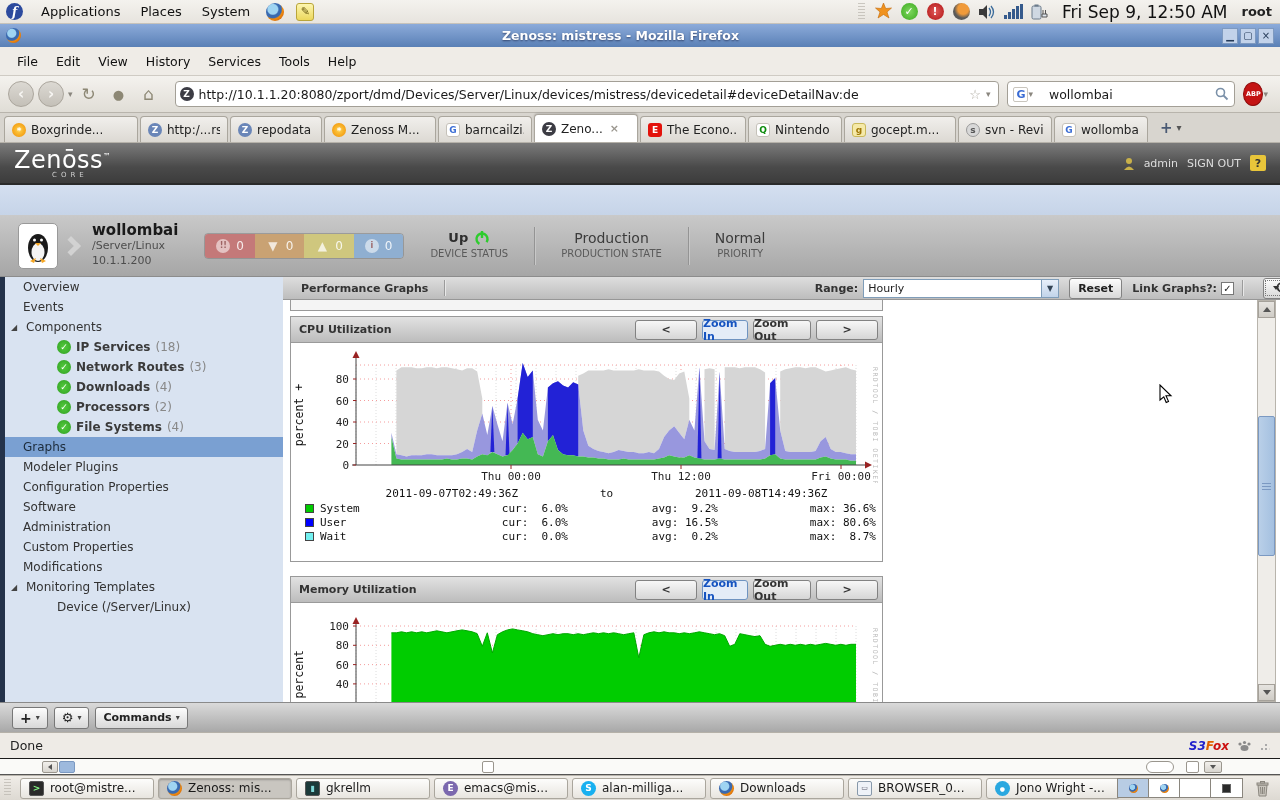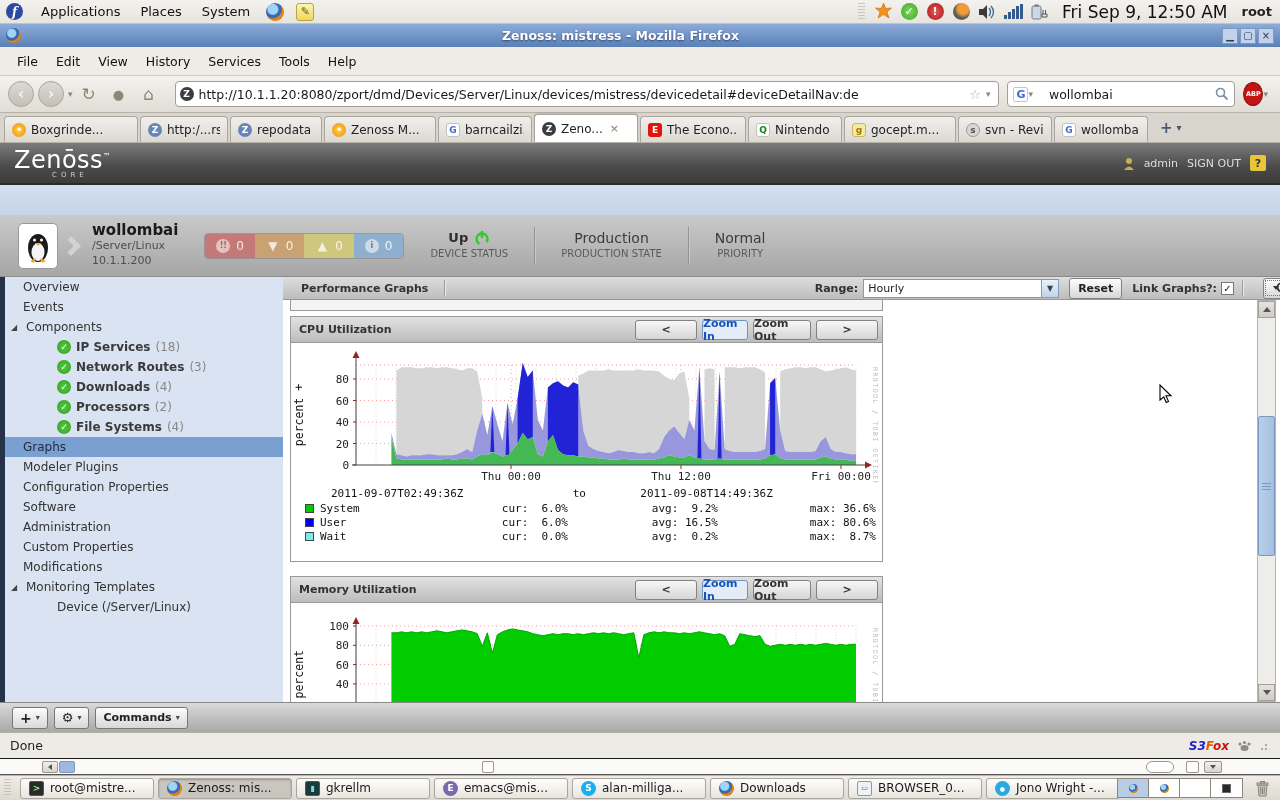--- a/index.html
+++ b/index.html
@@ -106,21 +106,21 @@
 #panels{position:absolute;left:283px;top:23px;width:974px;height:402px;background:#fff;overflow:hidden}
 #top-sliver{position:absolute;left:7px;top:0;width:593px;height:11px;background:#f4f4f4;border:1px solid #999;border-top:none}
 .gpanel{position:absolute;left:7px;width:593px;height:246px;border:1px solid #999;background:#fff}
 .ghead{height:26px;background:linear-gradient(#e2e2e2,#bcbcbc);border-bottom:1px solid #9a9a9a;display:flex;align-items:center;padding:0 4px 0 8px}
 .gtitle{font-size:11px;font-weight:bold;color:#333;flex:1}
 .gbtn{height:20px;background:linear-gradient(#f7f7f7,#d6d6d6);border:1px solid #828282;border-radius:3px;font-size:11px;font-weight:bold;color:#333;display:flex;align-items:center;justify-content:center;margin-left:5px}
 .gbtn.w1{width:62px}.gbtn.w2{width:46px}.gbtn.w3{width:58px}
 .gbtn.activeb{background:#e4ecf7;border-color:#6f93c0;color:#1553c0}
 .legend{font:11px "DejaVu Sans Mono",monospace;color:#111}
 .ldates{display:flex;padding-left:40px;height:15px;align-items:center}
-.ldates span{text-align:left}
+.ldates span{text-align:center}
 .ld1{width:250px}.ld2{width:70px}.ld3{width:250px}
 .lrow{display:flex;align-items:center;height:14px;padding-left:14px}
 .lsw{width:9px;height:9px;border:1px solid #444;margin-right:6px;flex:none}
 .lname{width:128px}.lcur{width:120px;text-align:right;white-space:pre}.lavg{width:150px;text-align:right;white-space:pre}.lmax{width:158px;text-align:right;white-space:pre}
 
 #vscroll{position:absolute;left:1257px;top:300px;width:19px;height:402px;background:#efede9;border:1px solid #b8b4ac;z-index:15}
 .sbtn{position:absolute;left:0;width:17px;height:17px;background:linear-gradient(#e6e4e0,#cfccc6);border:1px solid #a5a19a;display:flex;align-items:center;justify-content:center}
 .tri-up{width:0;height:0;border-left:4px solid transparent;border-right:4px solid transparent;border-bottom:5px solid #555}
 .tri-down{width:0;height:0;border-left:4px solid transparent;border-right:4px solid transparent;border-top:5px solid #555}
 #sthumb{position:absolute;left:0;top:115px;width:17px;height:140px;background:linear-gradient(90deg,#b9cfe8,#a4c0e0);border:1px solid #7b99c2;border-radius:2px;display:flex;flex-direction:column;align-items:center;justify-content:center;gap:2px}

